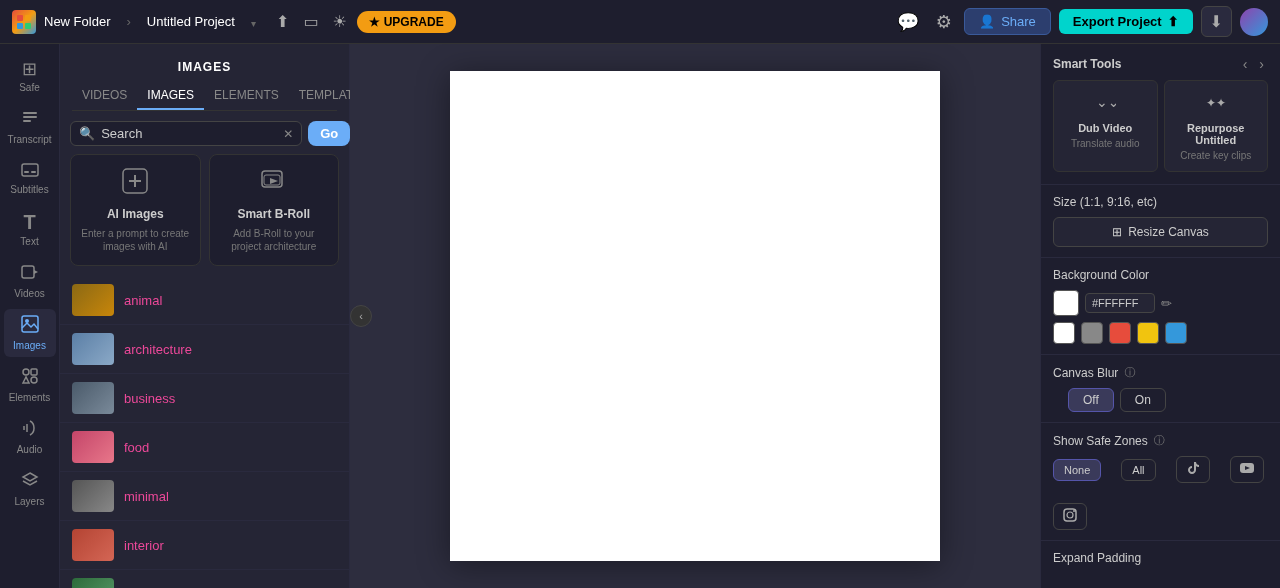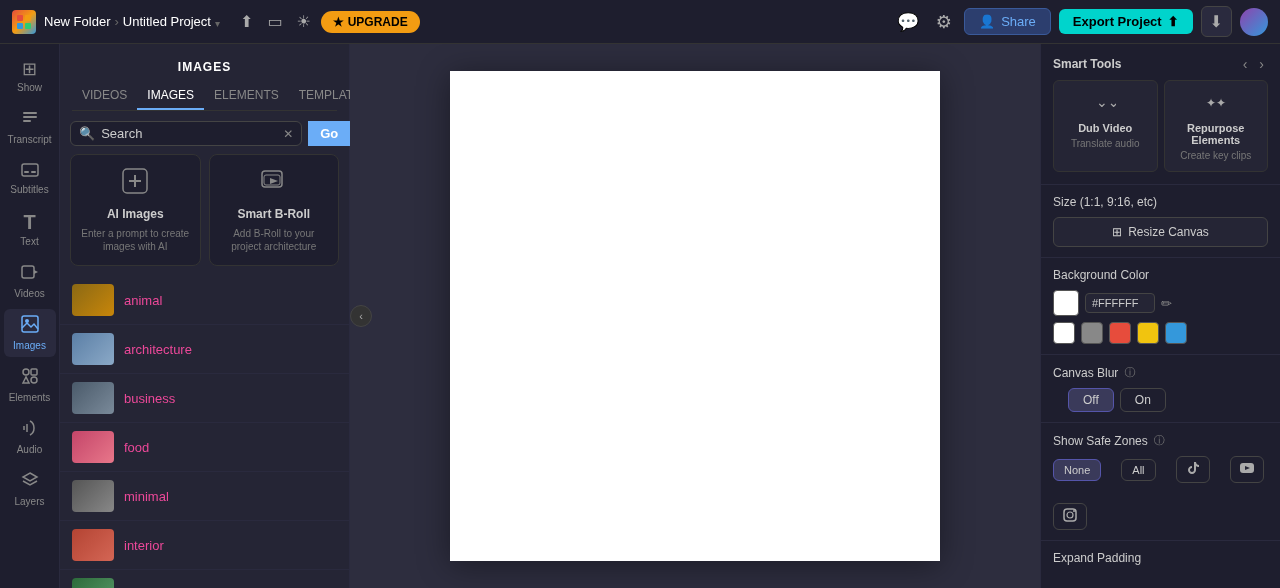--- a/index.html
+++ b/index.html
@@ -2,21 +2,21 @@
 <html><head>
   <meta charset="utf-8">
   <style>
     * { box-sizing: border-box; margin: 0; padding: 0; }
     body { font-family: -apple-system, BlinkMacSystemFont, 'Segoe UI', sans-serif; background: #1a1a2e; color: #fff; width: 1280px; height: 588px; overflow: hidden; display: flex; flex-direction: column; }
 
     
     .topbar { height: 44px; background: #1e1e2e; display: flex; align-items: center; padding: 0 12px; gap: 8px; border-bottom: 1px solid #333; flex-shrink: 0; }
     .topbar-logo { display: flex; align-items: center; gap: 4px; }
     .logo-icon { width: 24px; height: 24px; background: linear-gradient(135deg, #e74c3c, #f39c12, #3498db); border-radius: 4px; display: flex; align-items: center; justify-content: center; font-size: 10px; }
-    .folder-path { display: flex; align-items: flex-end; gap: 4px; font-size: 13px; color: #ccc; }
+    .folder-path { display: flex; align-items: flex-end; gap: 16px; font-size: 13px; color: #ccc; }
     .folder-name { color: #fff; font-weight: 500; }
     .path-sep { color: #666; }
     .project-name { color: #fff; }
     .chevron-icon { color: #666; font-size: 10px; }
     .topbar-actions { display: flex; align-items: center; gap: 6px; margin-left: 8px; }
     .topbar-icon-btn { background: none; border: none; color: #aaa; cursor: pointer; padding: 4px; border-radius: 4px; display: flex; align-items: center; font-size: 16px; }
     .upgrade-btn { background: #f39c12; color: #000; border: none; border-radius: 20px; padding: 4px 12px; font-size: 12px; font-weight: 600; cursor: pointer; display: flex; align-items: center; gap: 4px; }
     .topbar-right { margin-left: auto; display: flex; align-items: center; gap: 8px; }
     .topbar-right-icon { background: none; border: none; color: #aaa; cursor: pointer; font-size: 18px; padding: 4px; }
     .share-btn { background: #2c3e6e; color: #6badf7; border: 1px solid #3a5a9a; border-radius: 6px; padding: 5px 14px; font-size: 13px; cursor: pointer; display: flex; align-items: center; gap: 6px; }
@@ -40,21 +40,21 @@
     .panel-header { padding: 10px 12px 0; }
     .panel-title { font-size: 14px; font-weight: 600; text-align: center; padding: 6px 0 8px; color: #fff; letter-spacing: 1px; font-size: 12px; }
     .panel-tabs { display: flex; border-bottom: 1px solid #333; }
     .panel-tab { padding: 6px 10px; font-size: 12px; color: #888; cursor: pointer; border-bottom: 2px solid transparent; }
     .panel-tab.active { color: #fff; border-bottom: 2px solid #6badf7; }
     .search-row { display: flex; gap: 6px; padding: 10px 10px 8px; }
     .search-box { flex: 1; display: flex; align-items: center; background: #1e1e2e; border: 1px solid #444; border-radius: 6px; padding: 4px 8px; gap: 6px; }
     .search-icon { color: #888; font-size: 13px; }
     .search-input { background: none; border: none; color: #ccc; font-size: 13px; outline: none; flex: 1; }
     .search-clear { color: #888; cursor: pointer; font-size: 12px; background: none; border: none; }
-    .go-btn { background: #6badf7; color: #fff; border: none; border-radius: 0; padding: 4px 12px; font-size: 13px; font-weight: 600; cursor: pointer; }
+    .go-btn { background: #6badf7; color: #fff; border: none; border-radius: 8px; padding: 4px 12px; font-size: 13px; font-weight: 600; cursor: pointer; }
 
     
     .ai-cards { display: flex; gap: 8px; padding: 0 10px 10px; }
     .ai-card { flex: 1; background: #1e1e2e; border: 1px solid #333; border-radius: 8px; padding: 12px 8px; display: flex; flex-direction: column; align-items: center; gap: 6px; cursor: pointer; }
     .ai-card-icon { font-size: 22px; color: #aaa; }
     .ai-card-title { font-size: 12px; font-weight: 600; color: #ccc; text-align: center; }
     .ai-card-desc { font-size: 10px; color: #777; text-align: center; line-height: 1.3; }
 
     
     .category-list { overflow-y: auto; flex: 1; }
@@ -171,21 +171,21 @@
       <div class="avatar-img"></div>
     </div>
   </div>
 </div>
 
 <div class="main">
 
   <div class="icon-sidebar">
     <div class="sidebar-item">
       <span class="icon">⊞</span>
-      <span class="label">Show</span>
+      <span class="label">Safe</span>
     </div>
     <div class="sidebar-item">
       <span class="icon">
         <svg width="18" height="18" viewBox="0 0 18 18" fill="none">
             <rect x="2" y="3" width="14" height="2" rx="1" fill="#888"></rect>
             <rect x="2" y="7" width="14" height="2" rx="1" fill="#888"></rect>
             <rect x="2" y="11" width="8" height="2" rx="1" fill="#888"></rect>
           </svg>
       </span>
       <span class="label">Transcript</span>
@@ -357,21 +357,21 @@
         </div>
         <div class="smart-tool-title">Dub Video</div>
         <div class="smart-tool-desc">Translate audio</div>
       </div>
       <div class="smart-tool-card">
         <div class="smart-tool-icon">
           <svg width="22" height="22" viewBox="0 0 22 22">
               <text x="1" y="16" font-size="12" fill="#aaa">✦✦</text>
             </svg>
         </div>
-        <div class="smart-tool-title">Repurpose Elements</div>
+        <div class="smart-tool-title">Repurpose Untitled</div>
         <div class="smart-tool-desc">Create key clips</div>
       </div>
     </div>
 
     <div class="section">
       <div class="section-label">
         <span>Size (1:1, 9:16, etc)</span>
       </div>
       <button class="resize-canvas-btn">
         <span>⊞</span>

